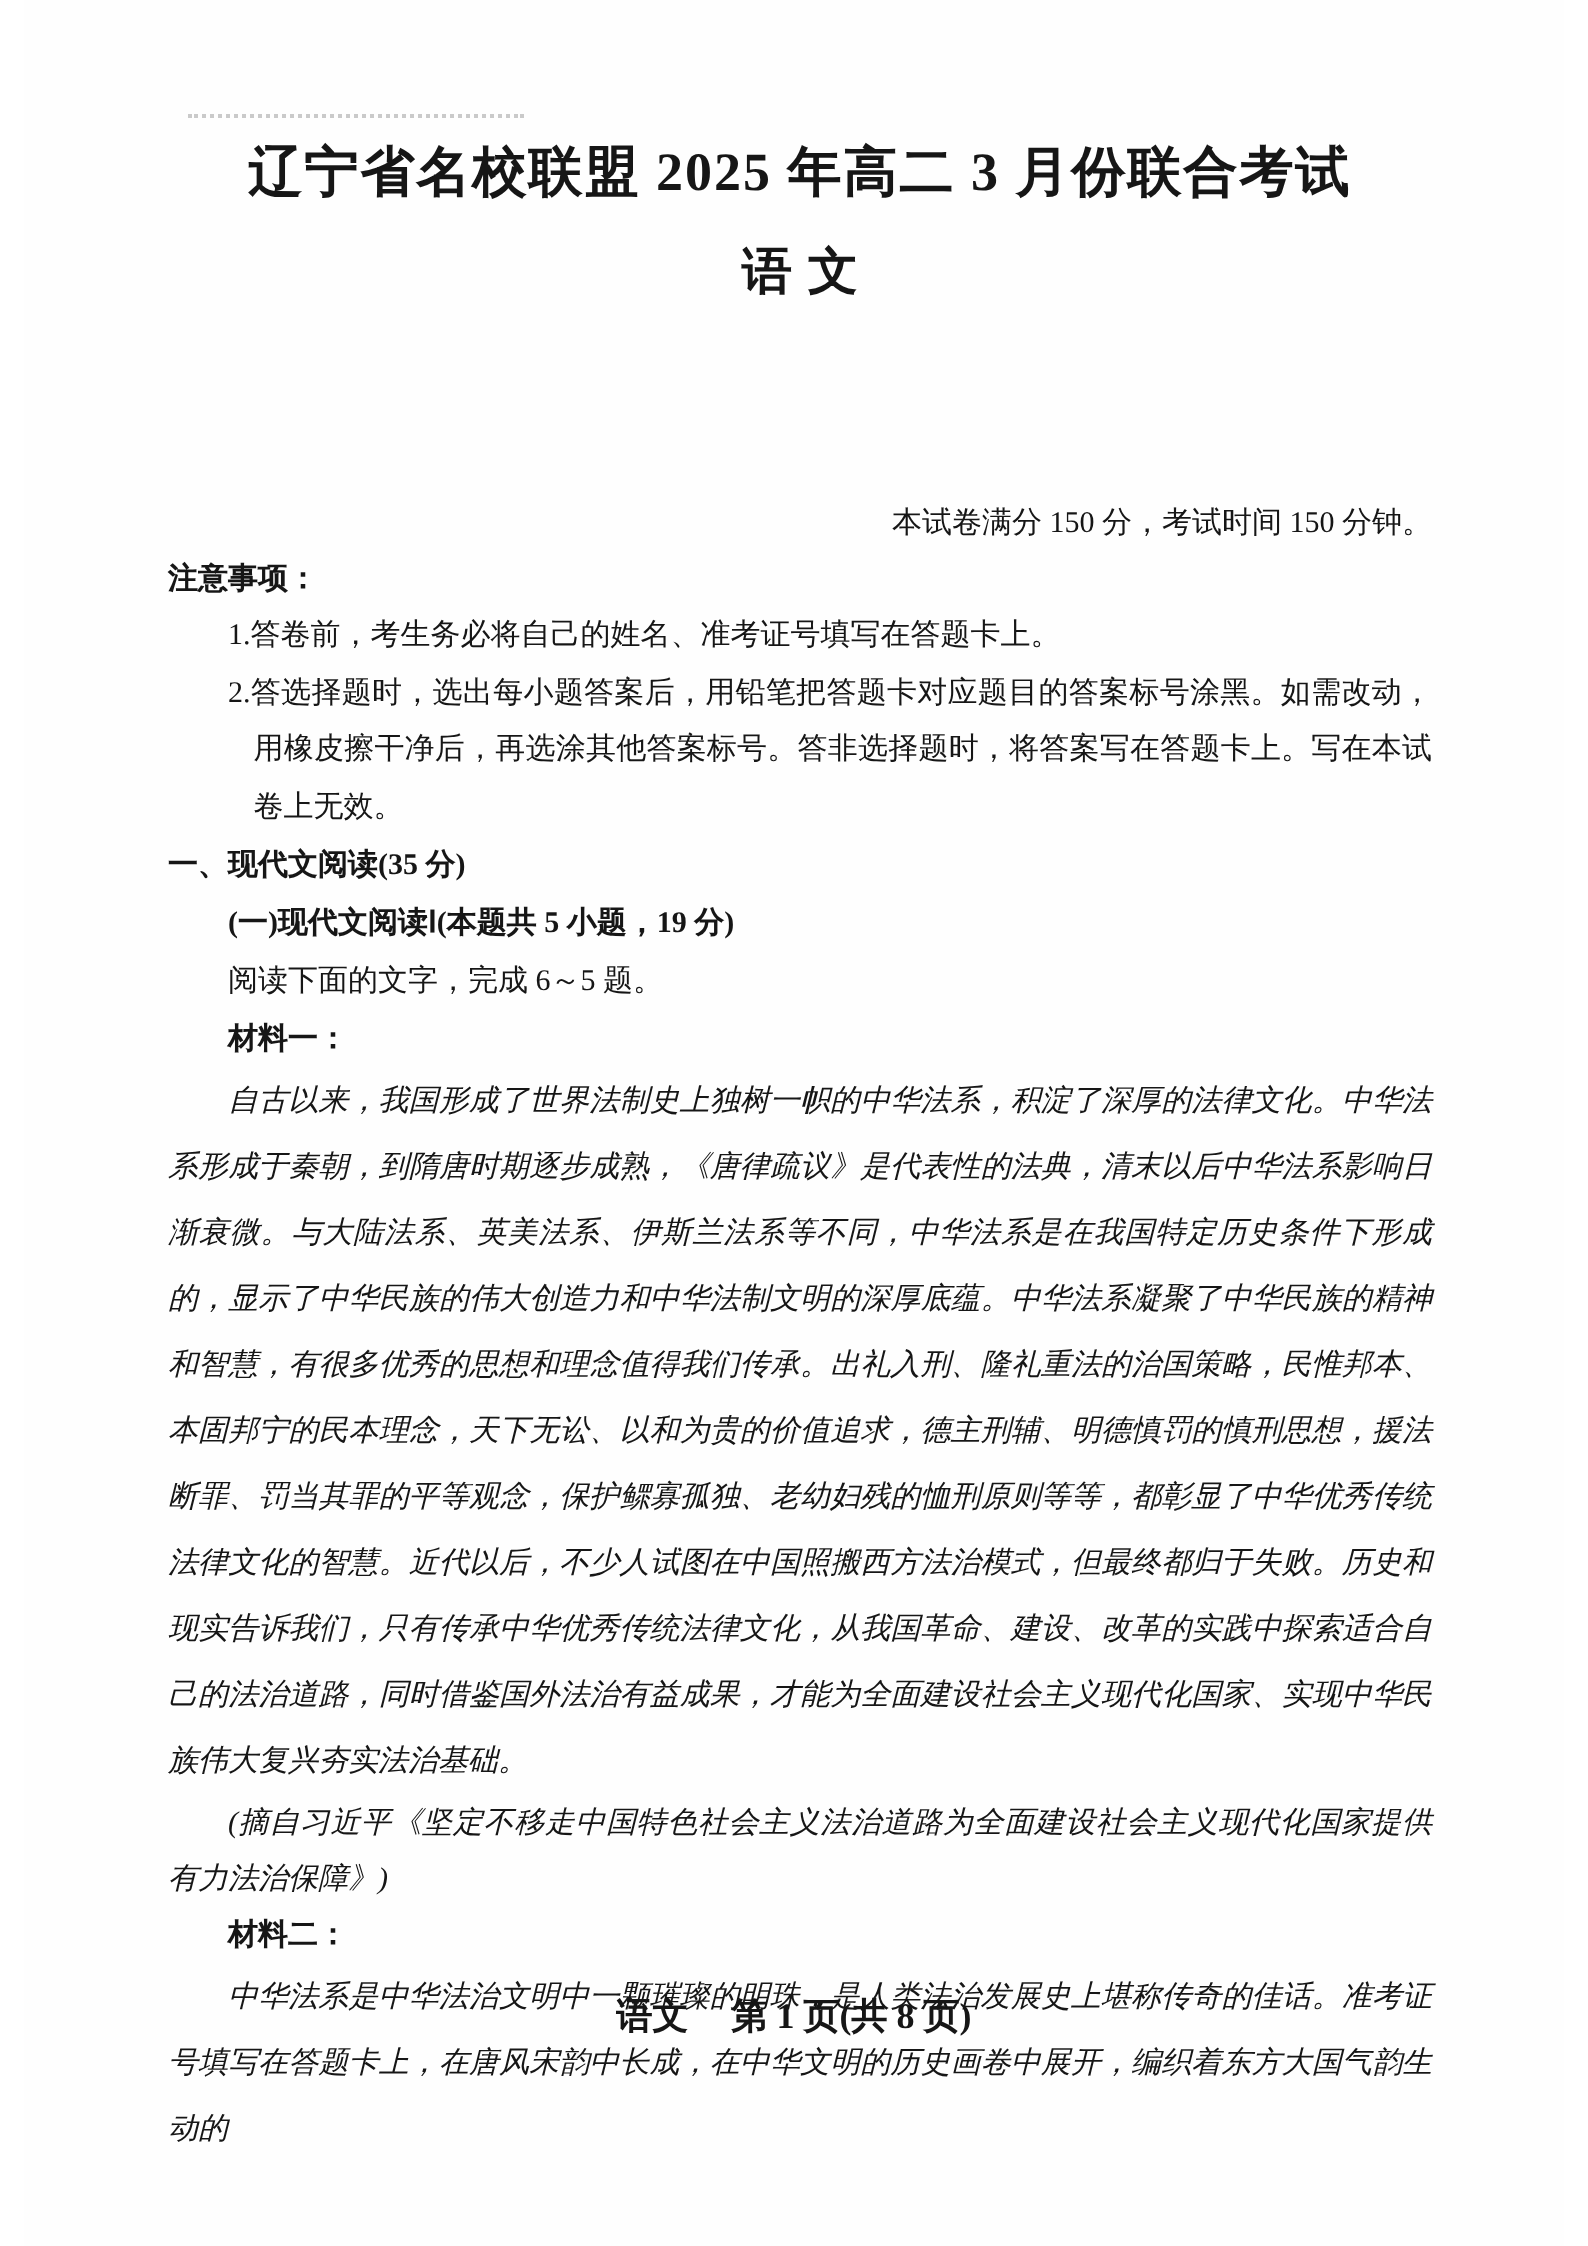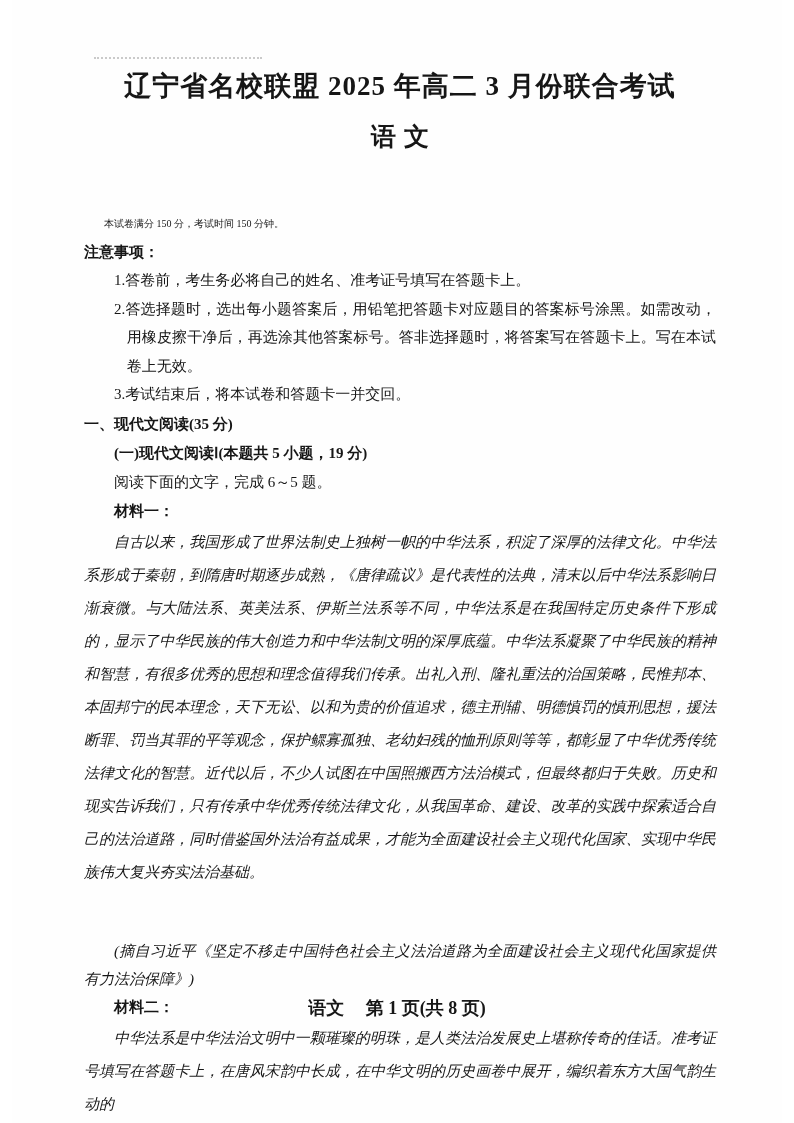--- a/index.html
+++ b/index.html
@@ -20,40 +20,40 @@
   }
   .title {
     text-align:center; font-size:27px; font-weight:bold;
     line-height:36px; margin-top:12px; letter-spacing:1px;
   }
   .subject {
     text-align:center; font-size:25px; font-weight:bold;
     line-height:34px; margin-top:16px; letter-spacing:8px; text-indent:8px;
   }
   .exam-info {
-    margin-top:56px; font-size:10px; line-height:28px; text-indent:2em;
+    margin-top:94px; font-size:15px; line-height:28px; text-indent:2em;text-align:right;
   }
   .hei { font-family:Liberation Serif, serif; }
   .notice-heading { font-size:15px; font-weight:bold; line-height:28px; }
   .notice-item {
     font-size:15px; line-height:28.5px;
     margin-left:2.85em; text-indent:-0.85em;
     text-align:justify;
   }
   .section-heading { font-size:15px; font-weight:bold; line-height:30px; }
   .sub-heading { font-size:15px; font-weight:bold; line-height:29px; text-indent:2em; }
   .instruction { font-size:15px; line-height:29px; text-indent:2em; }
   .material-label { font-size:15px; font-weight:bold; line-height:29px; text-indent:2em; }
   .material-text {
     font-size:15px; font-style:italic; line-height:33px;
     text-indent:2em; text-align:justify;
   }
   .material-source {
     font-size:15px; font-style:italic; line-height:28px;
-    text-indent:2em; text-align:justify;margin-top:48px;
+    text-indent:2em; text-align:justify;
   }
   .footer {
     position:absolute; top:996px; left:0; right:0;
     text-align:center; font-size:18px; font-weight:bold;
   }
   .footer .gap { display:inline-block; width:1.2em; }
 </style>
 </head>
 <body>
 
@@ -63,21 +63,20 @@
 
   <h1 class="title">辽宁省名校联盟 2025 年高二 3 月份联合考试</h1>
   <h2 class="subject">语文</h2>
 
   <p class="exam-info">本试卷满分 150 分，考试时间 150 分钟。</p>
 
   <div>
     <p class="notice-heading hei">注意事项：</p>
     <p class="notice-item">1.答卷前，考生务必将自己的姓名、准考证号填写在答题卡上。</p>
     <p class="notice-item">2.答选择题时，选出每小题答案后，用铅笔把答题卡对应题目的答案标号涂黑。如需改动，用橡皮擦干净后，再选涂其他答案标号。答非选择题时，将答案写在答题卡上。写在本试卷上无效。</p>
-    <p class="notice-item">3.考试结束后，将本试卷和答题卡一并交回。</p>
   </div>
 
   <div>
     <p class="section-heading hei">一、现代文阅读(35 分)</p>
     <p class="sub-heading hei">(一)现代文阅读Ⅰ(本题共 5 小题，19 分)</p>
     <p class="instruction">阅读下面的文字，完成 6～5 题。</p>
 
     <p class="material-label hei">材料一：</p>
     <p class="material-text">自古以来，我国形成了世界法制史上独树一帜的中华法系，积淀了深厚的法律文化。中华法系形成于秦朝，到隋唐时期逐步成熟，《唐律疏议》是代表性的法典，清末以后中华法系影响日渐衰微。与大陆法系、英美法系、伊斯兰法系等不同，中华法系是在我国特定历史条件下形成的，显示了中华民族的伟大创造力和中华法制文明的深厚底蕴。中华法系凝聚了中华民族的精神和智慧，有很多优秀的思想和理念值得我们传承。出礼入刑、隆礼重法的治国策略，民惟邦本、本固邦宁的民本理念，天下无讼、以和为贵的价值追求，德主刑辅、明德慎罚的慎刑思想，援法断罪、罚当其罪的平等观念，保护鳏寡孤独、老幼妇残的恤刑原则等等，都彰显了中华优秀传统法律文化的智慧。近代以后，不少人试图在中国照搬西方法治模式，但最终都归于失败。历史和现实告诉我们，只有传承中华优秀传统法律文化，从我国革命、建设、改革的实践中探索适合自己的法治道路，同时借鉴国外法治有益成果，才能为全面建设社会主义现代化国家、实现中华民族伟大复兴夯实法治基础。</p>
     <p class="material-source">(摘自习近平《坚定不移走中国特色社会主义法治道路为全面建设社会主义现代化国家提供有力法治保障》)</p>

